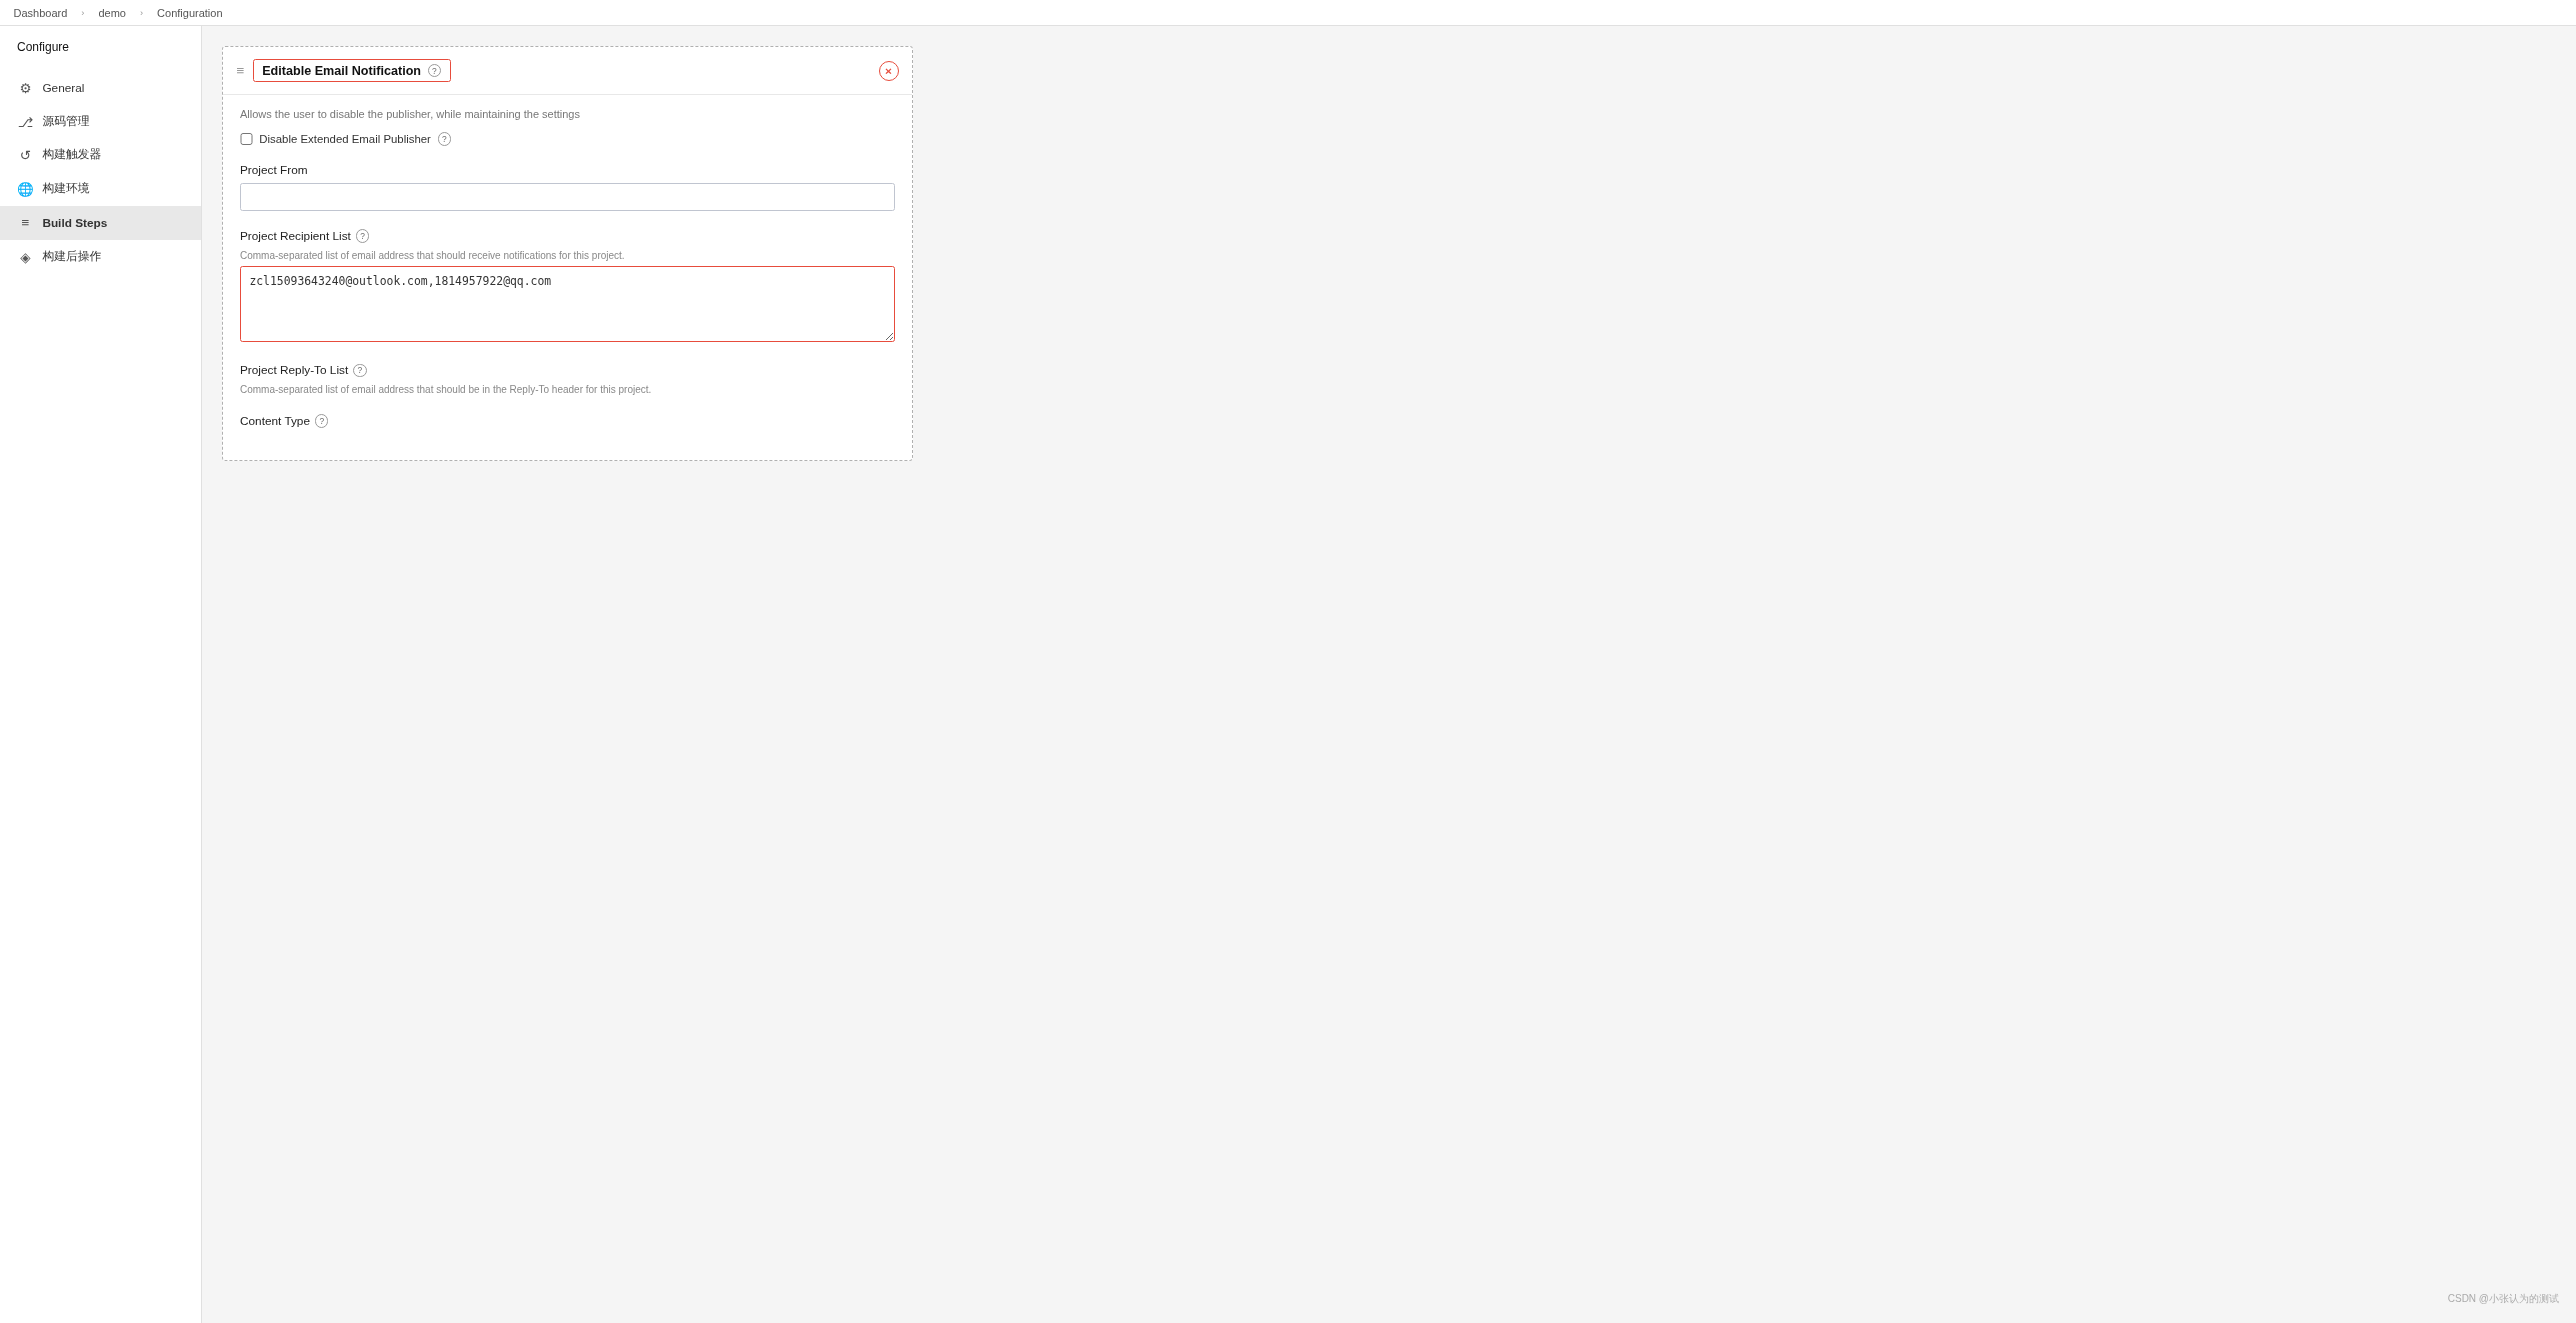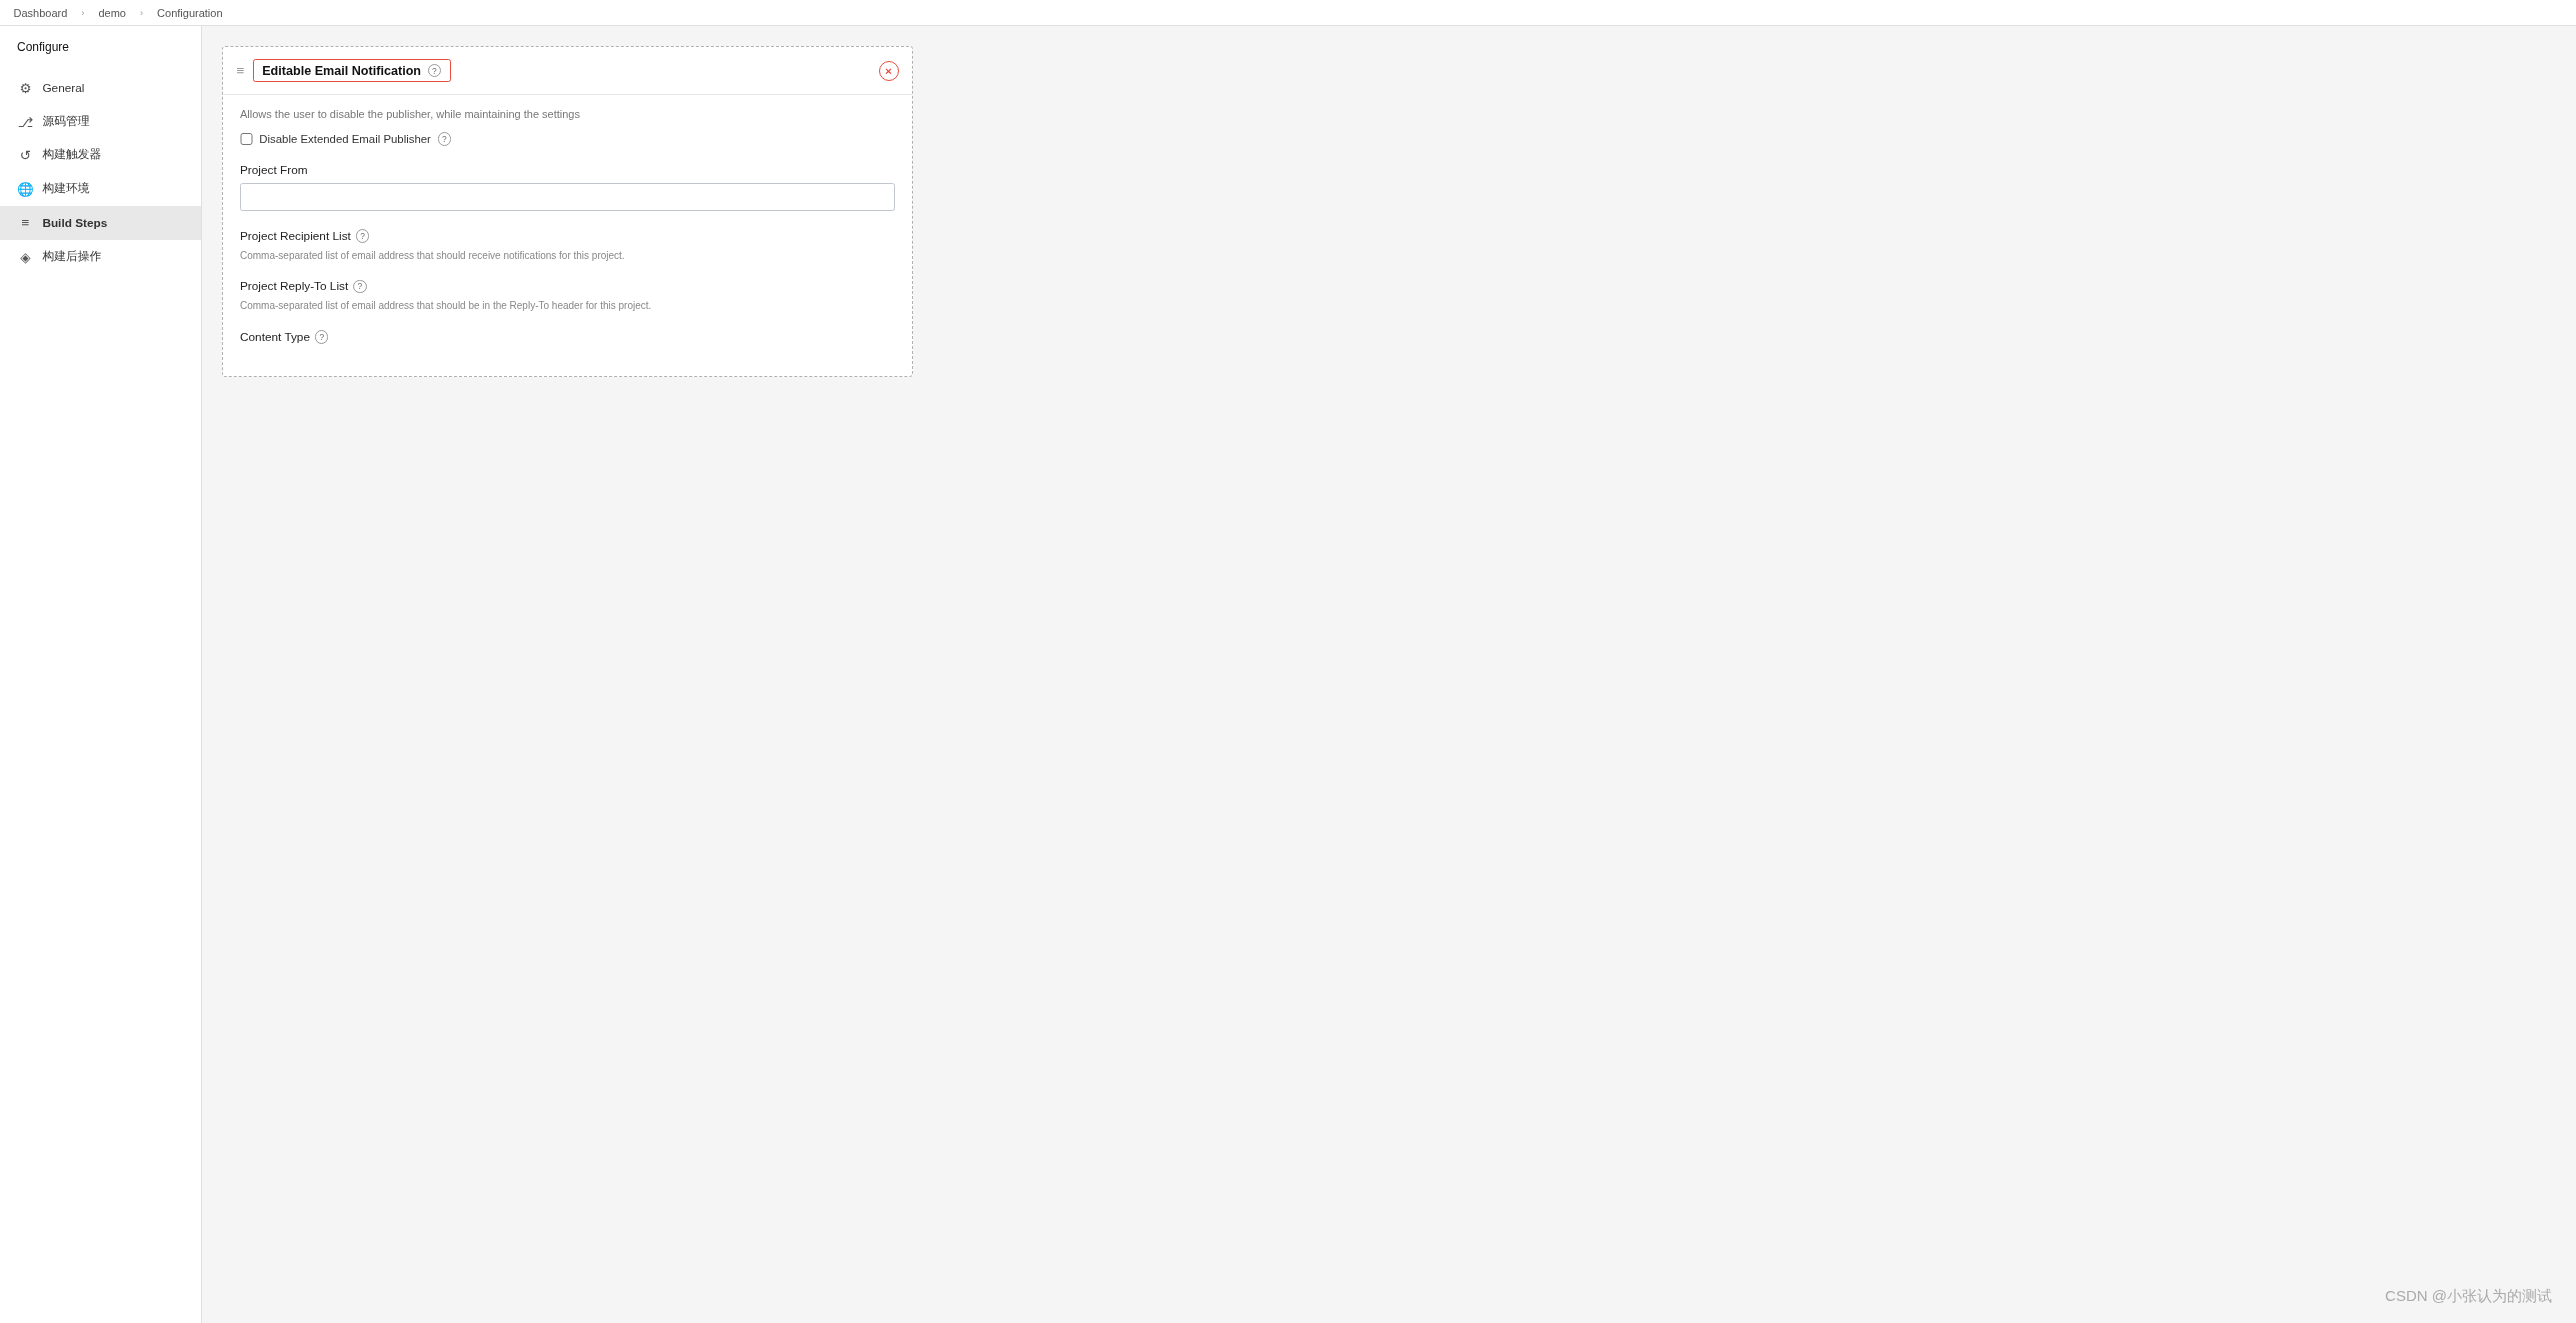--- a/index.html
+++ b/index.html
@@ -209,22 +209,22 @@
       min-height: 76px;
     }
     .field-helper {
       font-size: 10px;
       color: #888;
       margin-bottom: 5px;
     }
     .watermark {
       position: fixed;
       bottom: 17px;
-      right: 24px;
-      font-size: 15px;
+      right: 17px;
+      font-size: 10px;
       color: #aaa;
     }
   </style>
 </head>
 <body>
 
 <div class="app-container">
 
   <div class="top-bar">
     <div class="breadcrumb">
@@ -301,20 +301,21 @@
             <div class="field-label">Project From</div>
             <input type="text" class="field-input" value="" style="">
           </div>
 
           <div class="field-section">
             <div class="field-label">
               <span>Project Recipient List</span>
               <span class="help-icon">?</span>
             </div>
             <p class="field-helper">Comma-separated list of email address that should receive notifications for this project.</p>
+            <textarea class="field-textarea" rows="4" style="">zcl15093643240@outlook.com,1814957922@qq.com</textarea>
           </div>
 
           <div class="field-section">
             <div class="field-label">
               <span>Project Reply-To List</span>
               <span class="help-icon">?</span>
             </div>
             <p class="field-helper">Comma-separated list of email address that should be in the Reply-To header for this project.</p>
           </div>
 

